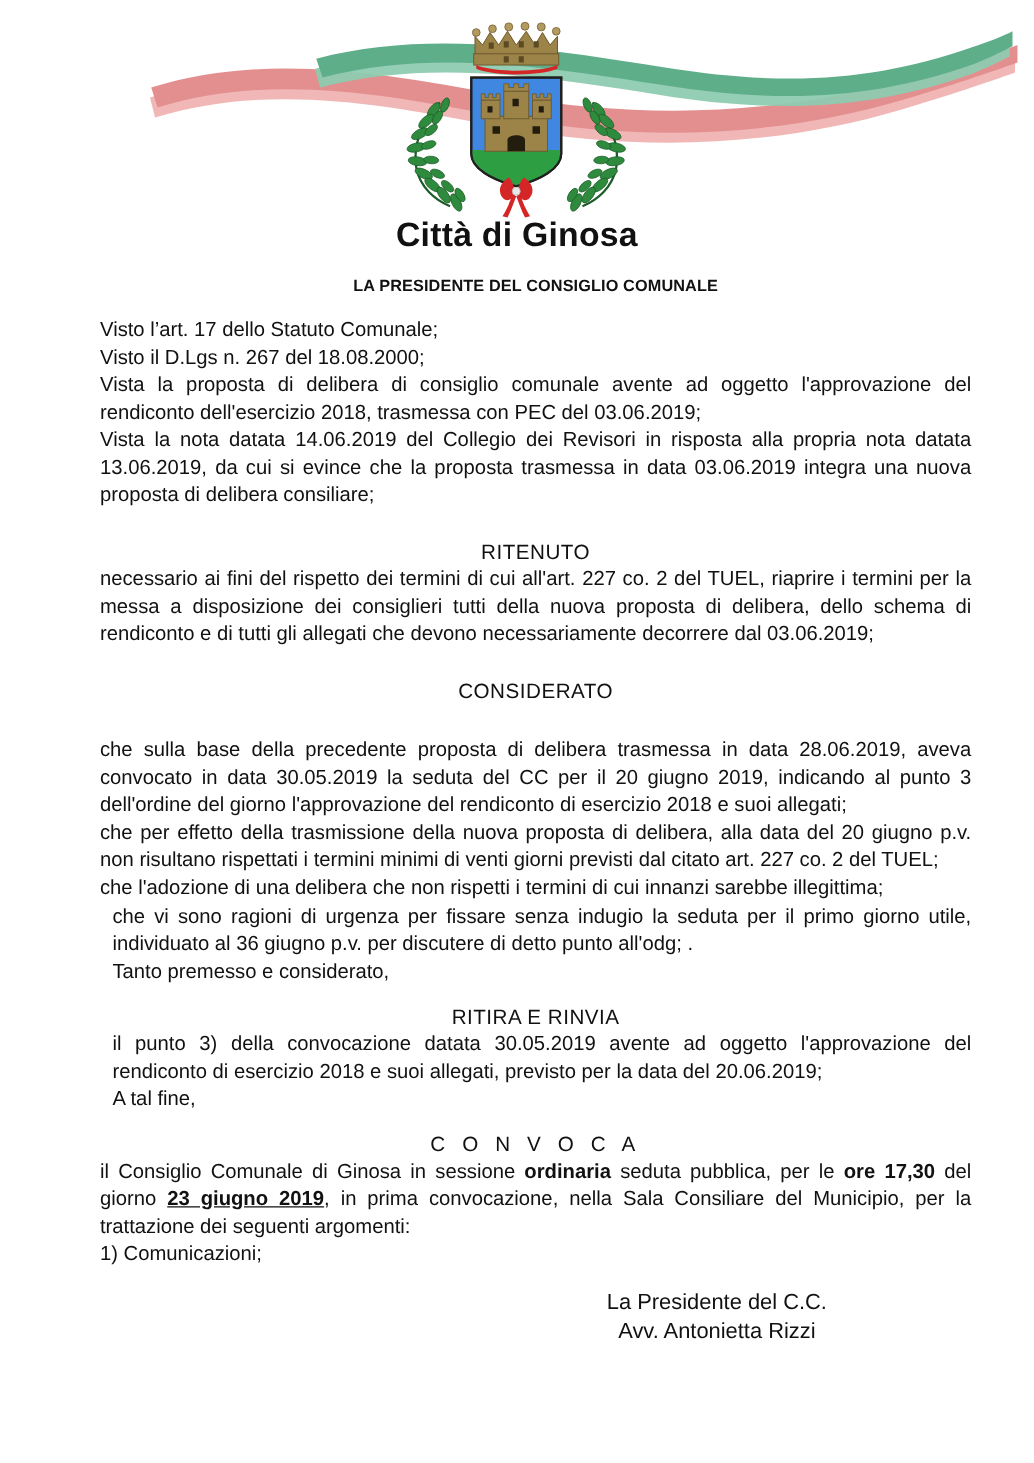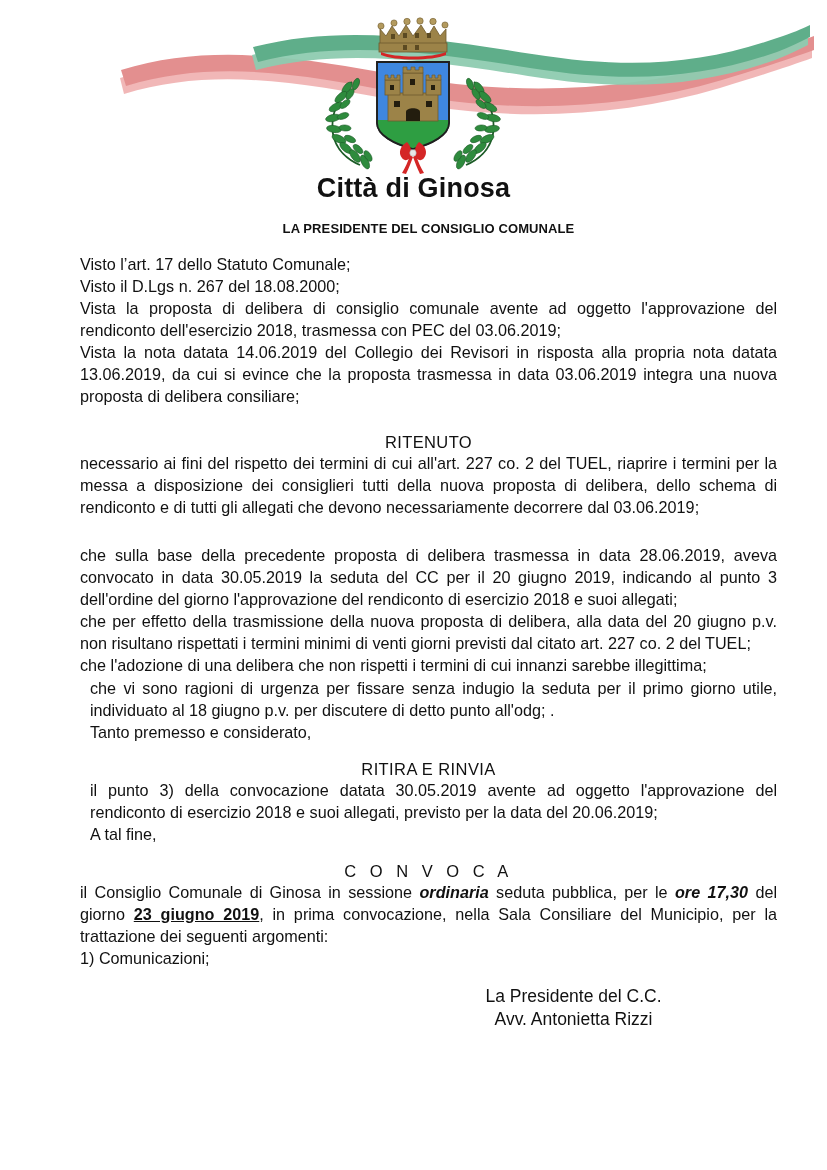--- a/index.html
+++ b/index.html
@@ -82,21 +82,21 @@
   }
   .blk-lg {
     margin-top: 26px;
   }
 
   .indent {
     text-indent: 0;
     padding-left: 10px;
   }
 
-  b.bold { font-weight: bold; font-style: italic; }
+  b.bold { font-weight: bold; }
   b.bu { font-weight: bold; text-decoration: underline; }
 
   #odg-list {
     margin: 0;
     padding: 0;
     list-style: none;
     font-size: 16.2px;
     line-height: 1.38;
   }
   #odg-list li {
@@ -256,28 +256,29 @@
     <p class="para left">Visto l’art. 17 dello Statuto Comunale;</p>
     <p class="para left">Visto il D.Lgs n. 267 del 18.08.2000;</p>
     <p class="para">Vista la proposta di delibera di consiglio comunale avente ad oggetto l'approvazione del rendiconto dell'esercizio 2018, trasmessa con PEC del 03.06.2019;</p>
     <p class="para">Vista la nota datata 14.06.2019 del Collegio dei Revisori in risposta alla propria nota datata 13.06.2019, da cui si evince che la proposta trasmessa in data 03.06.2019 integra una nuova proposta di delibera consiliare;</p>
   </div>
 
   <div class="section-heading blk-lg">RITENUTO</div>
 
   <p class="para blk-lg">necessario ai fini del rispetto dei termini di cui all'art. 227 co. 2 del TUEL, riaprire  i termini per la messa a disposizione dei consiglieri tutti della nuova proposta di delibera, dello schema di rendiconto e di tutti gli allegati che devono necessariamente decorrere dal 03.06.2019;</p>
 
+  <div class="section-heading blk-lg">CONSIDERATO</div>
 
   <div class="blk-lg">
     <p class="para">che sulla base della precedente proposta di delibera trasmessa in data 28.06.2019, aveva convocato in data 30.05.2019 la seduta del CC per il 20 giugno 2019, indicando al punto 3 dell'ordine del giorno l'approvazione del rendiconto di esercizio 2018 e suoi allegati;</p>
     <p class="para">che per effetto della trasmissione della nuova proposta di delibera, alla data del 20 giugno p.v. non risultano rispettati i termini minimi di venti giorni previsti dal citato art. 227 co. 2 del TUEL;</p>
     <p class="para left">che l'adozione di una delibera che non rispetti i termini di cui innanzi sarebbe illegittima;</p>
   </div>
 
-  <p class="para indent blk">che vi sono ragioni di urgenza per fissare senza indugio la seduta  per il primo giorno utile, individuato al 18 giugno p.v. per discutere di detto punto all'odg; .</p>
+  <p class="para indent blk">che vi sono ragioni di urgenza per fissare senza indugio la seduta  per il primo giorno utile, individuato al 36 giugno p.v. per discutere di detto punto all'odg; .</p>
 
   <p class="para left indent blk">Tanto premesso e considerato,</p>
 
   <div class="section-heading blk">RITIRA E RINVIA</div>
 
   <p class="para indent blk">il punto 3) della convocazione datata 30.05.2019 avente ad oggetto l'approvazione del rendiconto di esercizio 2018 e suoi allegati, previsto per la data del 20.06.2019;</p>
 
   <p class="para left indent blk">A tal fine,</p>
 
   <div class="section-heading spaced blk">C O N V O C A</div>

